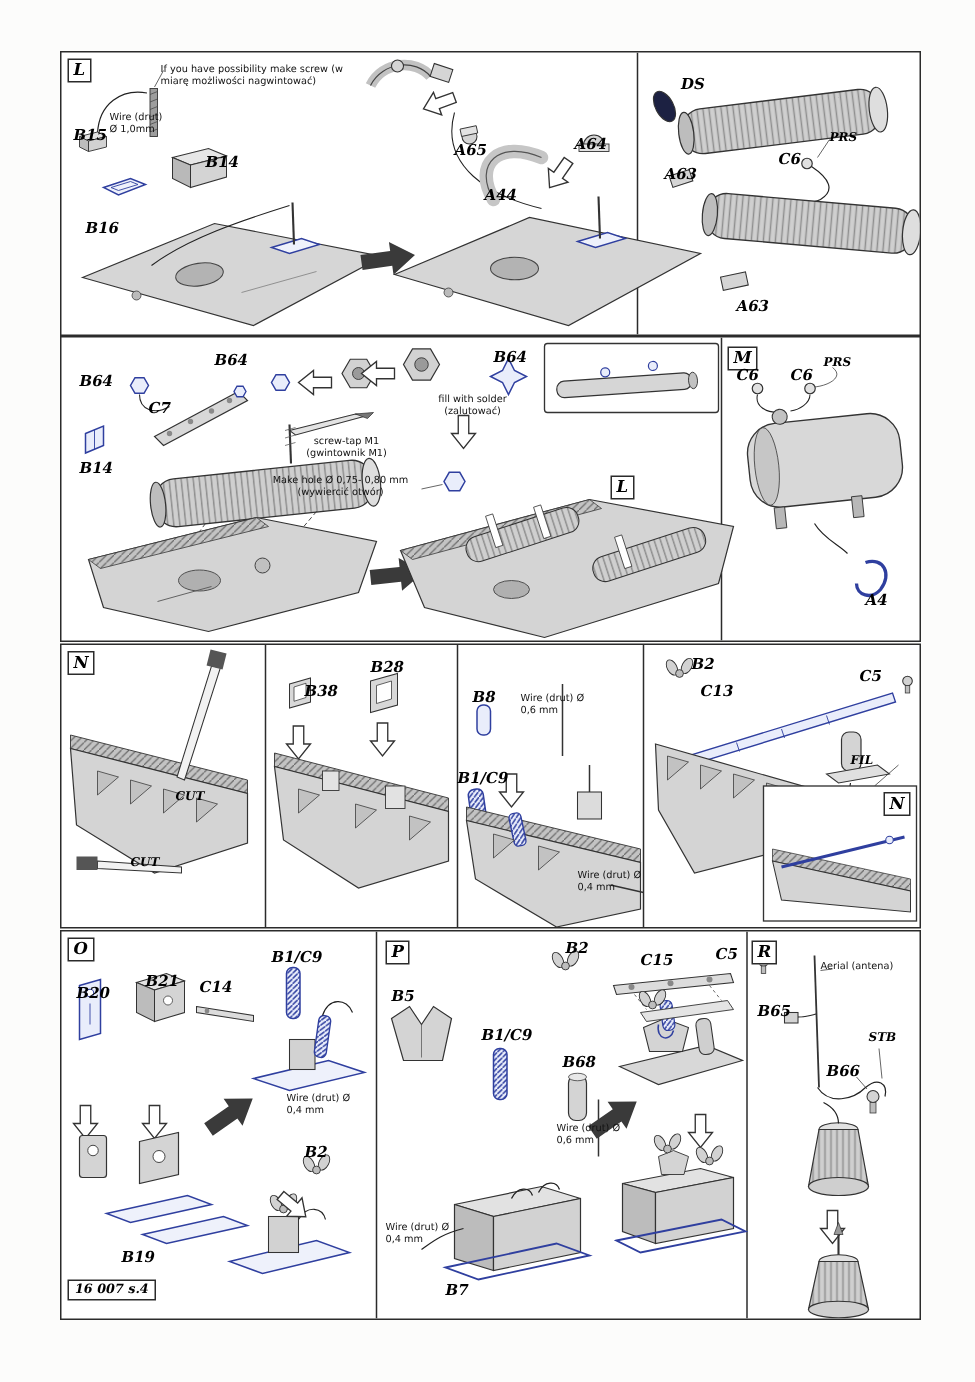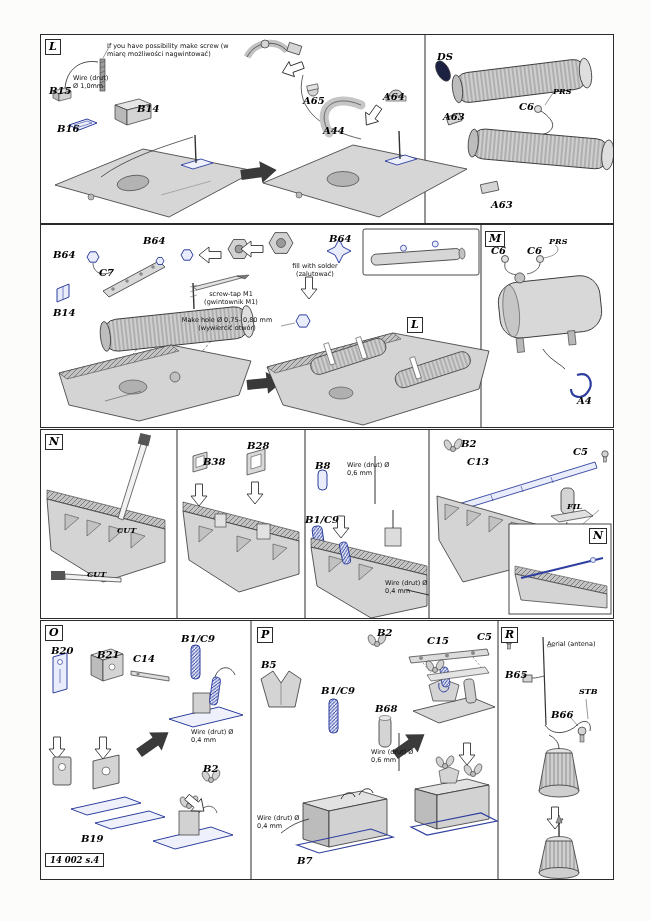--- a/index.html
+++ b/index.html
@@ -124,25 +124,25 @@
       <ellipse cx="432" cy="114" rx="5" ry="14" fill="#bdbdbd" stroke="#333" stroke-width="0.8"></ellipse>
     </g>
     <rect x="406" y="80" width="14" height="8" fill="#d5d5d5" stroke="#333" stroke-width="0.7" transform="rotate(-18 413 84)"></rect>
     <rect x="440" y="148" width="17" height="9" fill="#d5d5d5" stroke="#333" stroke-width="0.7" transform="rotate(-12 448 152)"></rect>
   </svg>
   <span class="plabel" style="left:4px;top:4px">L</span>
   <div class="note" style="left:66px;top:8px;width:132px">If you have possibility make screw (w miarę możliwości nagwintować)</div>
   <span class="part" style="left:8px;top:50px">B15</span>
   <div class="note" style="left:32px;top:40px;width:40px">Wire (drut) Ø 1,0mm</div>
   <span class="part" style="left:96px;top:68px">B14</span>
-  <span class="part" style="left:16px;top:88px">B16</span>
+  <span class="part" style="left:16px;top:112px">B16</span>
   <span class="part" style="left:262px;top:60px">A65</span>
   <span class="part" style="left:342px;top:56px">A64</span>
   <span class="part" style="left:282px;top:90px">A44</span>
-  <span class="part" style="left:396px;top:16px">DS</span>
+  <span class="part" style="left:413px;top:16px">DS</span>
   <span class="part-sm" style="left:512px;top:52px">PRS</span>
   <span class="part" style="left:478px;top:66px">C6</span>
   <span class="part" style="left:402px;top:76px">A63</span>
   <span class="part" style="left:450px;top:164px">A63</span>
 </div>
 
 <div class="section" style="left:40px;top:224px;width:572px;height:202px;">
   <svg class="lay" viewBox="0 0 572 202" preserveAspectRatio="none">
     <line x1="440" y1="0" x2="440" y2="202" stroke="#2b2b2b" stroke-width="1"></line>
     <g>
@@ -481,28 +481,28 @@
     <use href="#oarrow" transform="translate(514,186) rotate(90)"></use>
     <g>
       <polygon points="515,202 521,202 518,194" fill="#9a9a9a" stroke="#333" stroke-width="0.5"></polygon>
       <line x1="518" y1="202" x2="518" y2="216" stroke="#333" stroke-width="1.4"></line>
       <ellipse cx="518" cy="220" rx="13" ry="4.5" fill="#e2e2e2" stroke="#333" stroke-width="0.7"></ellipse>
       <polygon points="505,220 531,220 538,252 498,252" fill="url(#ribs)" stroke="#333" stroke-width="0.8"></polygon>
       <ellipse cx="518" cy="252" rx="20" ry="5.5" fill="#cfcfcf" stroke="#333" stroke-width="0.8"></ellipse>
     </g>
   </svg>
   <span class="plabel" style="left:4px;top:4px">O</span>
-  <span class="part" style="left:10px;top:24px">B20</span>
+  <span class="part" style="left:10px;top:36px">B20</span>
   <span class="part" style="left:56px;top:28px">B21</span>
   <span class="part" style="left:92px;top:32px">C14</span>
   <span class="part" style="left:140px;top:12px">B1/C9</span>
   <div class="note" style="left:150px;top:108px;width:44px">Wire (drut) Ø 0,4 mm</div>
   <span class="part" style="left:162px;top:142px">B2</span>
   <span class="part" style="left:40px;top:212px">B19</span>
-  <span class="code" style="left:4px;top:232px">14 002 s.4</span>
+  <span class="code" style="left:4px;top:232px">16 007 s.4</span>
   <span class="plabel" style="left:216px;top:6px">P</span>
   <span class="part" style="left:336px;top:6px">B2</span>
   <span class="part" style="left:386px;top:14px">C15</span>
   <span class="part" style="left:436px;top:10px">C5</span>
   <span class="part" style="left:220px;top:38px">B5</span>
   <span class="part" style="left:280px;top:64px">B1/C9</span>
   <span class="part" style="left:334px;top:82px">B68</span>
   <div class="note" style="left:330px;top:128px;width:44px">Wire (drut) Ø 0,6 mm</div>
   <div class="note" style="left:216px;top:194px;width:44px">Wire (drut) Ø 0,4 mm</div>
   <span class="part" style="left:256px;top:234px">B7</span>

